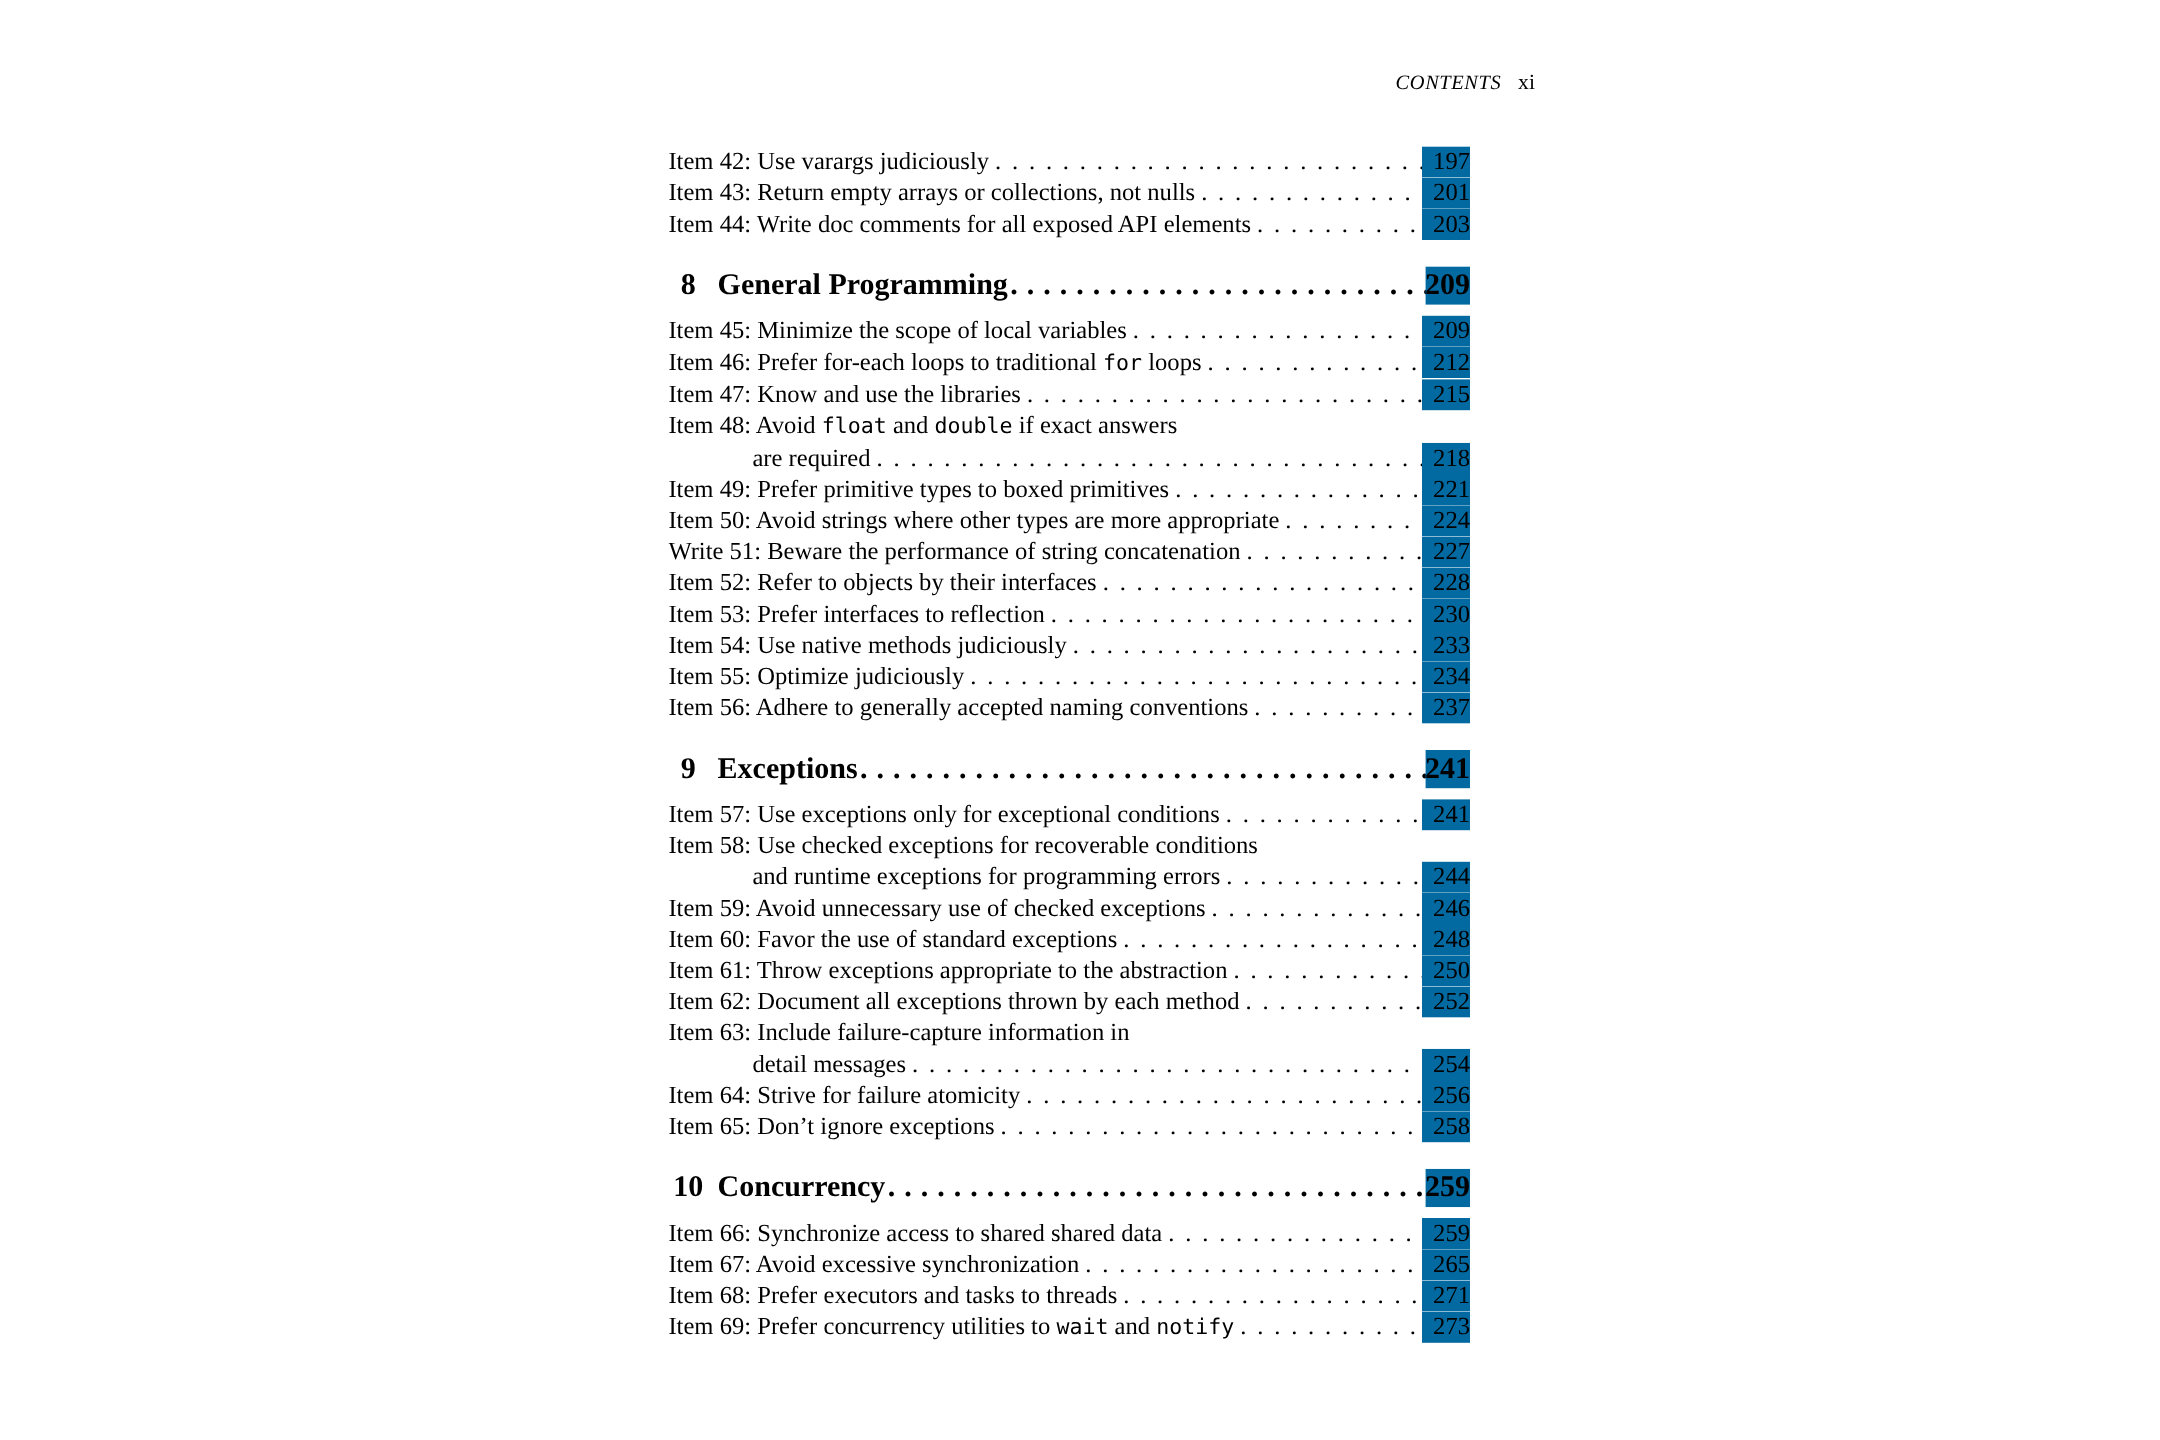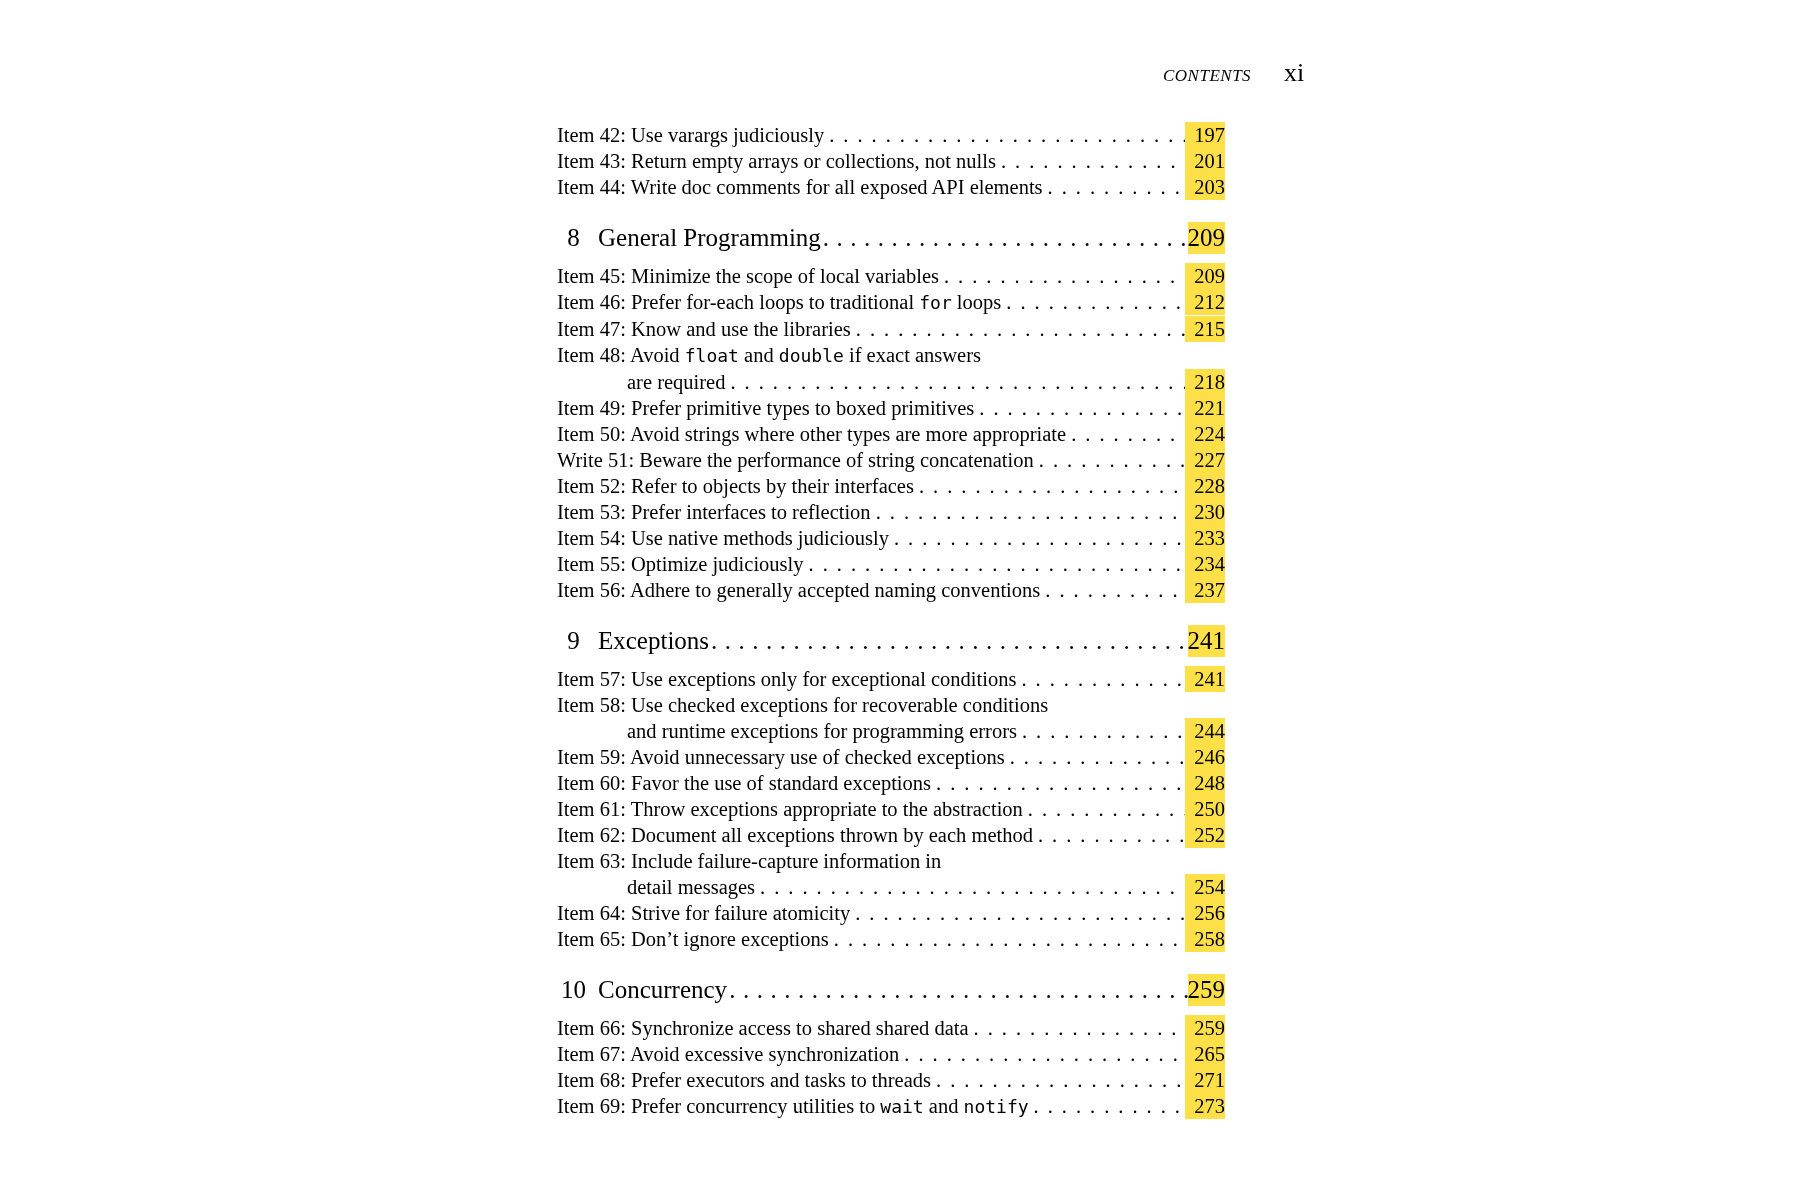--- a/index.html
+++ b/index.html
@@ -23,22 +23,22 @@
     left: 1163px;
     display: flex;
     align-items: baseline;
   }
   .rh-title {
     font-style: italic;
     font-size: 17px;
     letter-spacing: 0.5px;
   }
   .rh-page {
-    font-size: 26px;
-    margin-left: 33px;
+    font-size: 18px;
+    margin-left: 14px;
   }
 
   
   .toc {
     position: absolute;
     left: 557px;
     top: 122px;
     width: 668px;
   }
 
@@ -63,29 +63,29 @@
   .leader { white-space: pre; }
   .leader::after {
     content: "................................................................................";
     letter-spacing: 9px;
     padding-left: 5px;
   }
   .page-num {
     position: absolute;
     right: 0;
     top: 0;
-    background: #fde047;
+    background: #0369a1;
     padding-left: 9px;
     line-height: 26px;
   }
 
   
   .chapter-row {
     position: relative;
-    font-weight: normal;
+    font-weight: bold;
     font-size: 25px;
     line-height: 32px;
     margin-top: 22px;
     margin-bottom: 9px;
     white-space: nowrap;
     overflow: hidden;
   }
   .chapter-num {
     display: inline-block;
     min-width: 33px;

